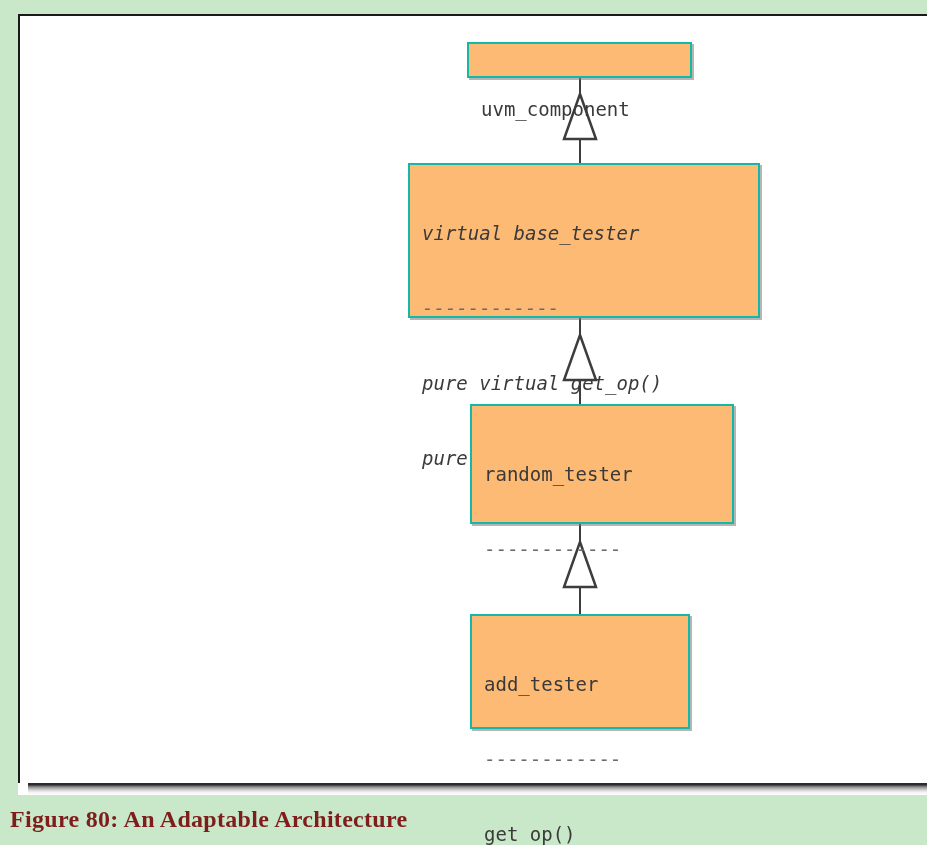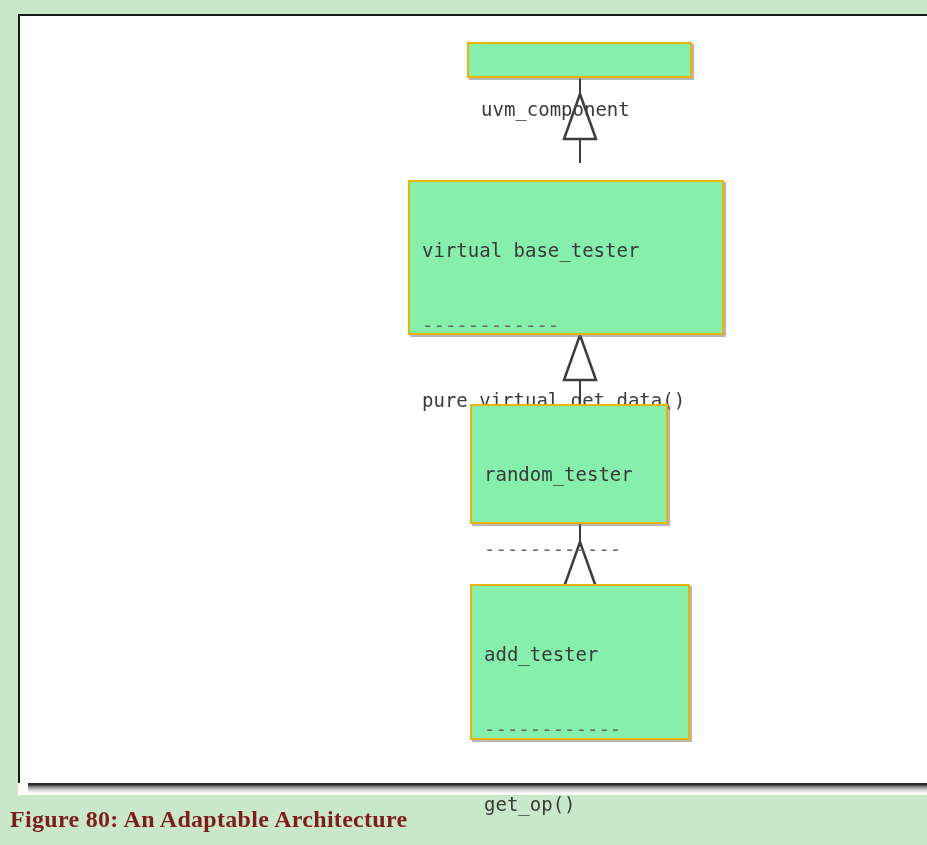--- a/index.html
+++ b/index.html
@@ -54,22 +54,22 @@
     background: #3d3d3d;
   }
   .tri {
     position: absolute;
     width: 0; height: 0;
   }
 
   
   .uml-box {
     position: absolute;
-    background: #86efac;
-    border: 2px solid #eab308;
+    background: #fdba74;
+    border: 2px solid #14b8a6;
     box-sizing: border-box;
     box-shadow: 2px 2px 0 0 rgba(120,120,120,0.55);
     font-family: "DejaVu Sans Mono", "Liberation Mono", monospace;
     color: #3a3a3a;
     font-size: 19px;
     line-height: 25px;
     padding: 6px 10px 22px 12px;
     white-space: pre;
   }
   .uml-box .row { display: block; }
@@ -109,34 +109,35 @@
 
       <div class="conn" style="left:559px; top:508px; height:92px;"></div>
       <svg class="tri" style="left:542px; top:524px; width:36px; height:50px;" viewBox="0 0 36 50">
         <polygon points="18,2 34,47 2,47" fill="#ffffff" stroke="#3d3d3d" stroke-width="2.5"></polygon>
       </svg>
 
       <div class="uml-box" style="left:447px; top:26px; width:225px; height:36px; padding-top:3px;">
         <span class="row">uvm_component</span>
       </div>
 
-      <div class="uml-box" style="left:388px; top:164px; width:316px; height:155px;">
+      <div class="uml-box" style="left:388px; top:147px; width:352px; height:155px;font-style:italic;">
         <span class="row">virtual base_tester</span>
         <span class="row sep">------------</span>
+        <span class="row">pure virtual get_op()</span>
         <span class="row">pure virtual get_data()</span>
       </div>
 
-      <div class="uml-box" style="left:450px; top:388px; width:198px; height:120px;">
+      <div class="uml-box" style="left:450px; top:388px; width:264px; height:120px;">
         <span class="row">random_tester</span>
         <span class="row sep">------------</span>
         <span class="row">get_op()</span>
         <span class="row">get_data()</span>
       </div>
 
-      <div class="uml-box" style="left:450px; top:568px; width:220px; height:156px;">
+      <div class="uml-box" style="left:450px; top:598px; width:220px; height:115px;">
         <span class="row">add_tester</span>
         <span class="row sep">------------</span>
         <span class="row">get_op()</span>
       </div>
 
     </div>
   </div>
 
   <div class="panel-shadow"></div>
   <div class="panel-shadow-left"></div>

